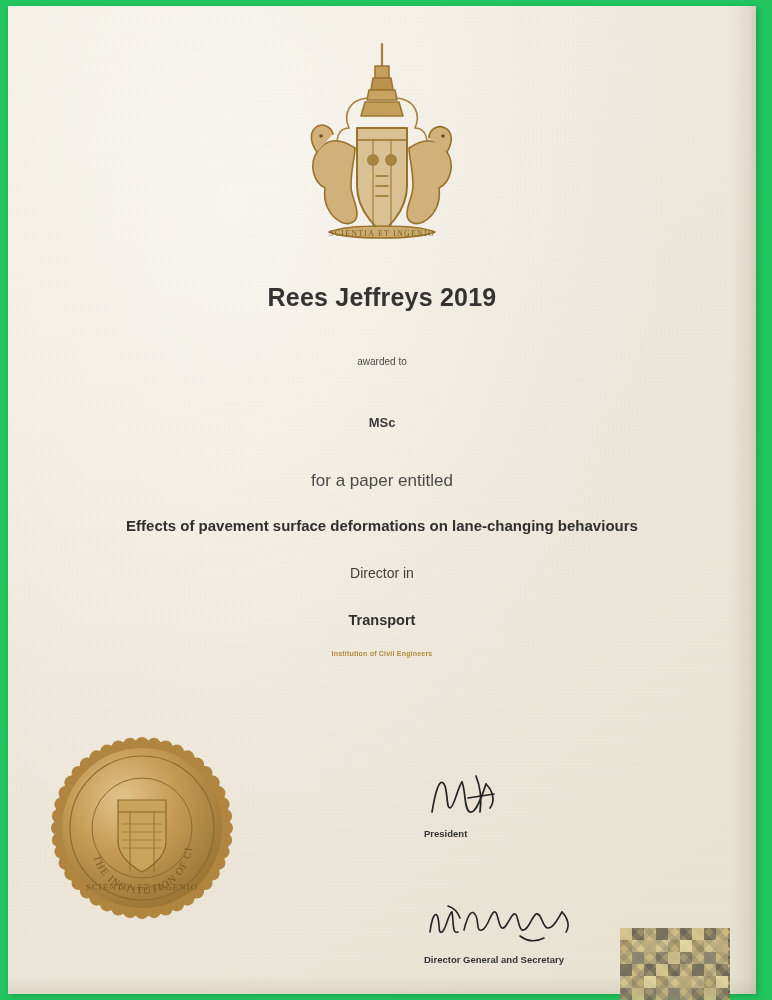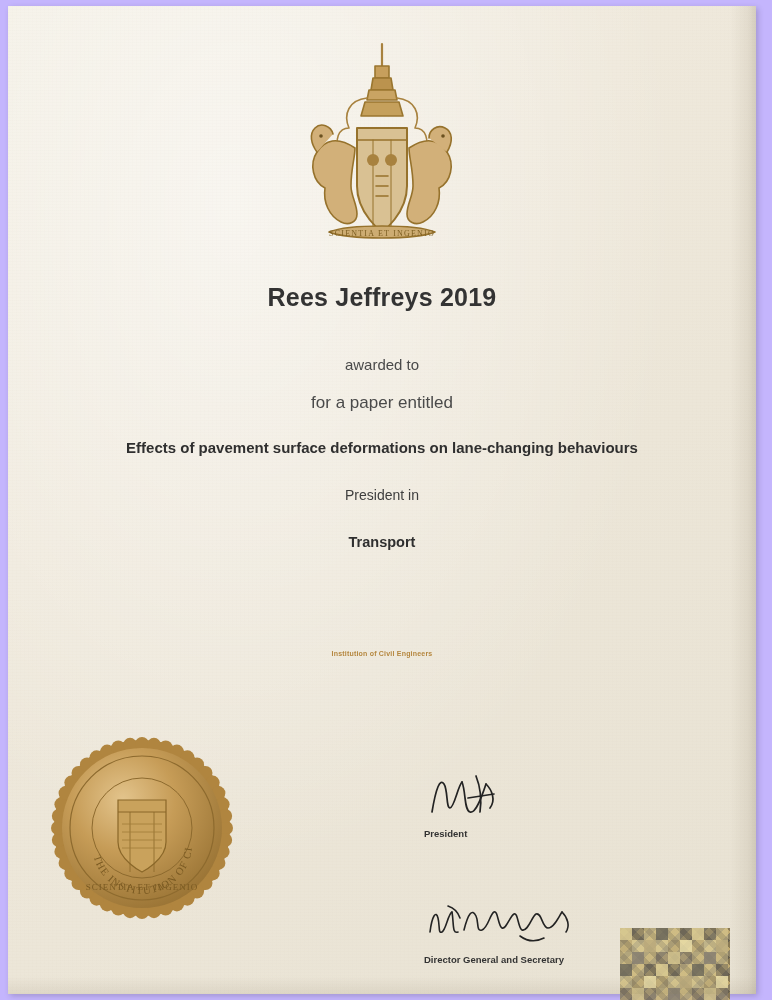--- a/index.html
+++ b/index.html
@@ -10,21 +10,21 @@
   body {
     width: 772px;
     height: 1000px;
     font-family: "Liberation Sans", sans-serif;
     overflow: hidden;
   }
   .page {
     position: relative;
     width: 772px;
     height: 1000px;
-    background: #c4b5fd;
+    background: #22c55e;
   }
   
   .certificate {
     position: absolute;
     left: 8px;
     top: 6px;
     width: 748px;
     height: 988px;
     background:
       radial-gradient(ellipse at 30% 20%, rgba(255,255,255,0.55), rgba(255,255,255,0) 60%),
@@ -76,23 +76,23 @@
     color: #3b3b3b;
   }
   .award-title {
     font-size: 25px;
     font-weight: bold;
     letter-spacing: .2px;
     color: #333;
     margin: 0 0 44px 0;
   }
   .awarded-to {
-    font-size: 15px;
+    font-size: 10px;
     color: #4a4a4a;
-    margin: 0 0 20px 0;
+    margin: 0 0 48px 0;
   }
   .recipient {
     font-size: 23px;
     font-weight: bold;
     color: #333;
     margin: 0 0 9px 0;
   }
   .qualification {
     font-size: 13px;
     font-weight: bold;
@@ -233,23 +233,24 @@
 
           <path d="M52 196 C72 188 138 188 158 196 C138 204 72 204 52 196 Z" fill="#cdac72" stroke="#96722c"></path>
         </g>
         <text x="105" y="200" text-anchor="middle" font-family="Liberation Serif, serif" font-size="8" letter-spacing="1.2" fill="#7d5f22">SCIENTIA ET INGENIO</text>
       </svg>
     </div>
 
     <div class="text-block">
       <h1 class="award-title">Rees Jeffreys 2019</h1>
       <p class="awarded-to">awarded to</p>
+      <p class="qualification">MSc</p>
       <p class="for-paper">for a paper entitled</p>
       <p class="paper-title">Effects of pavement surface deformations on lane-changing behaviours</p>
-      <p class="published-in">President in</p>
+      <p class="published-in">Director in</p>
       <p class="journal">Transport</p>
     </div>
 
     <div class="ice-logo">
       <div class="ice-sub">Institution of Civil Engineers</div>
     </div>
 
     <div class="seal">
       <svg viewBox="0 0 184 184" width="184" height="184" aria-hidden="true">
         <defs>

